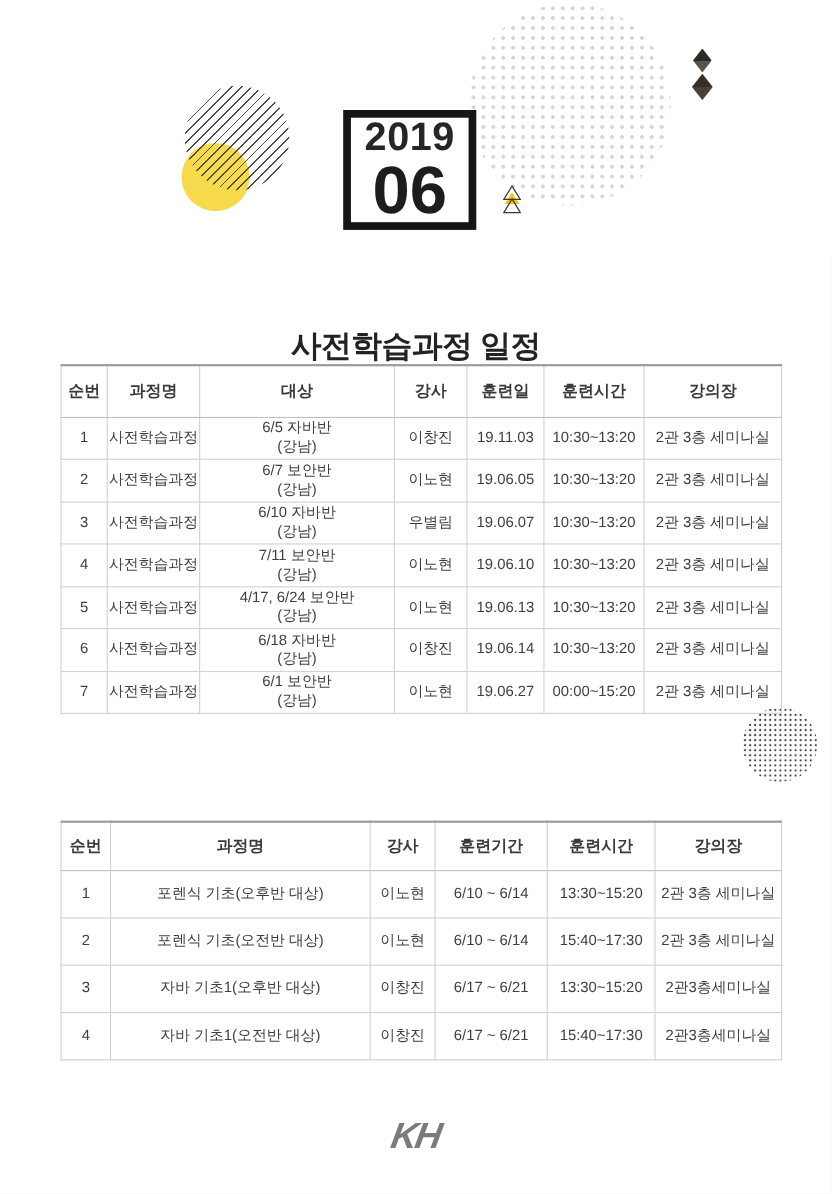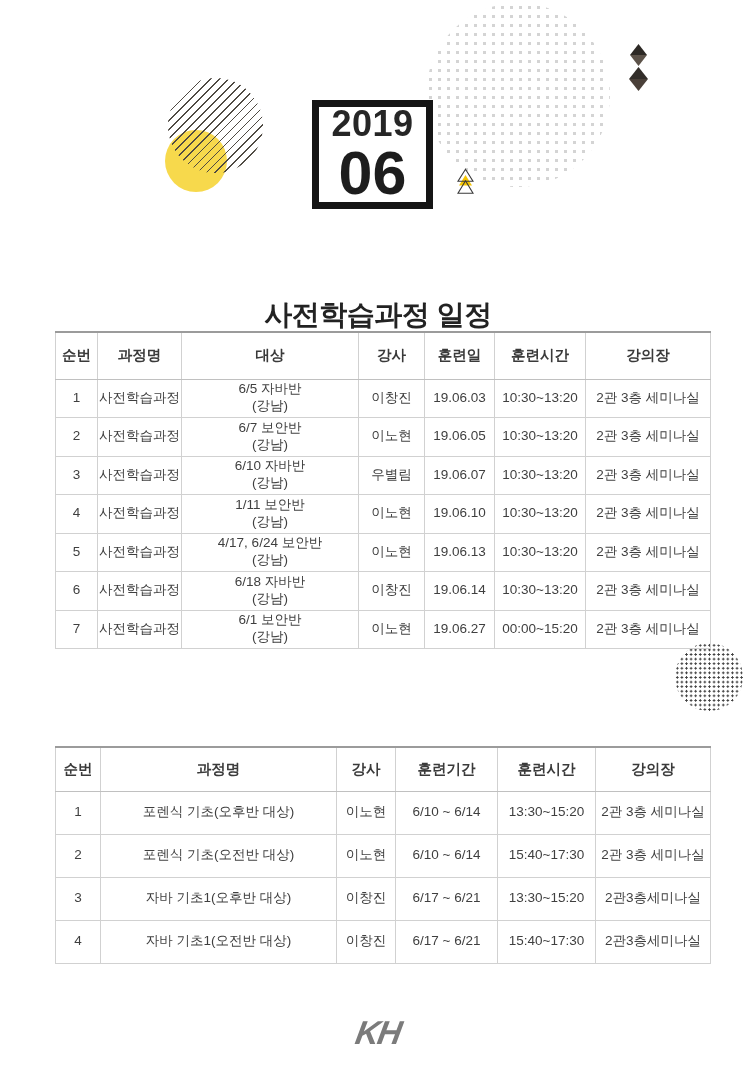--- a/index.html
+++ b/index.html
@@ -137,21 +137,21 @@
             <th>강의장</th>
           </tr>
         </thead>
       <tbody>
           <tr>
             <td>1</td>
             <td>사전학습과정</td>
             <td>6/5 자바반
 (강남)</td>
             <td>이창진</td>
-            <td>19.06.03</td>
+            <td>19.11.03</td>
             <td>10:30~13:20</td>
             <td>2관 3층 세미나실</td>
           </tr>
           <tr>
             <td>2</td>
             <td>사전학습과정</td>
             <td>6/7 보안반
 (강남)</td>
             <td>이노현</td>
             <td>19.06.05</td>
@@ -164,21 +164,21 @@
             <td>6/10 자바반
 (강남)</td>
             <td>우별림</td>
             <td>19.06.07</td>
             <td>10:30~13:20</td>
             <td>2관 3층 세미나실</td>
           </tr>
           <tr>
             <td>4</td>
             <td>사전학습과정</td>
-            <td>1/11 보안반
+            <td>7/11 보안반
 (강남)</td>
             <td>이노현</td>
             <td>19.06.10</td>
             <td>10:30~13:20</td>
             <td>2관 3층 세미나실</td>
           </tr>
           <tr>
             <td>5</td>
             <td>사전학습과정</td>
             <td>4/17, 6/24 보안반

